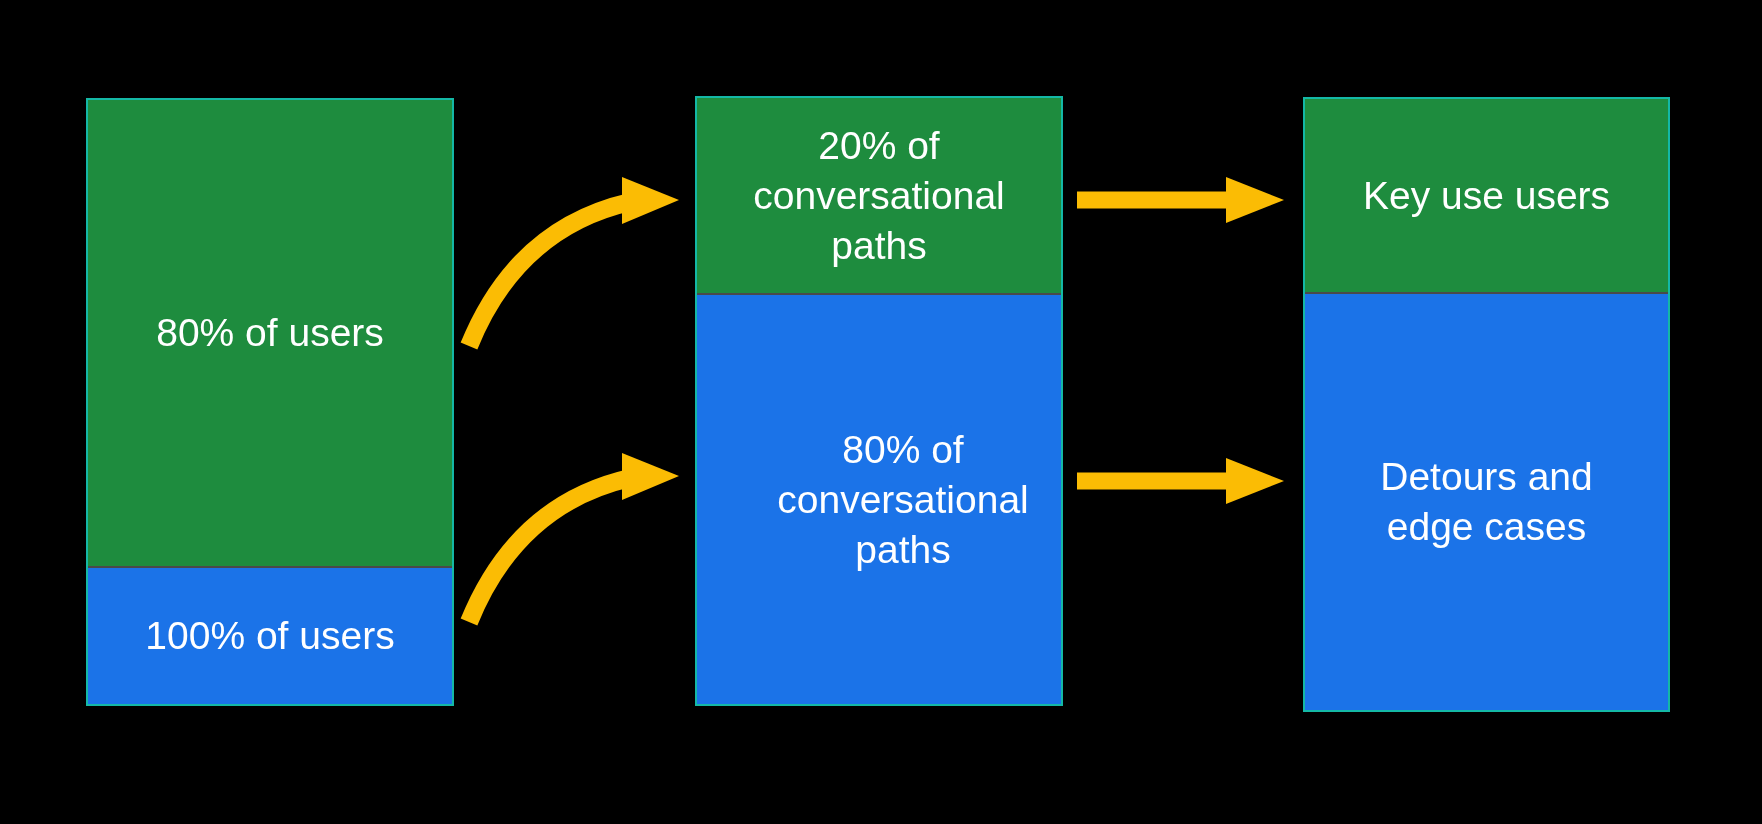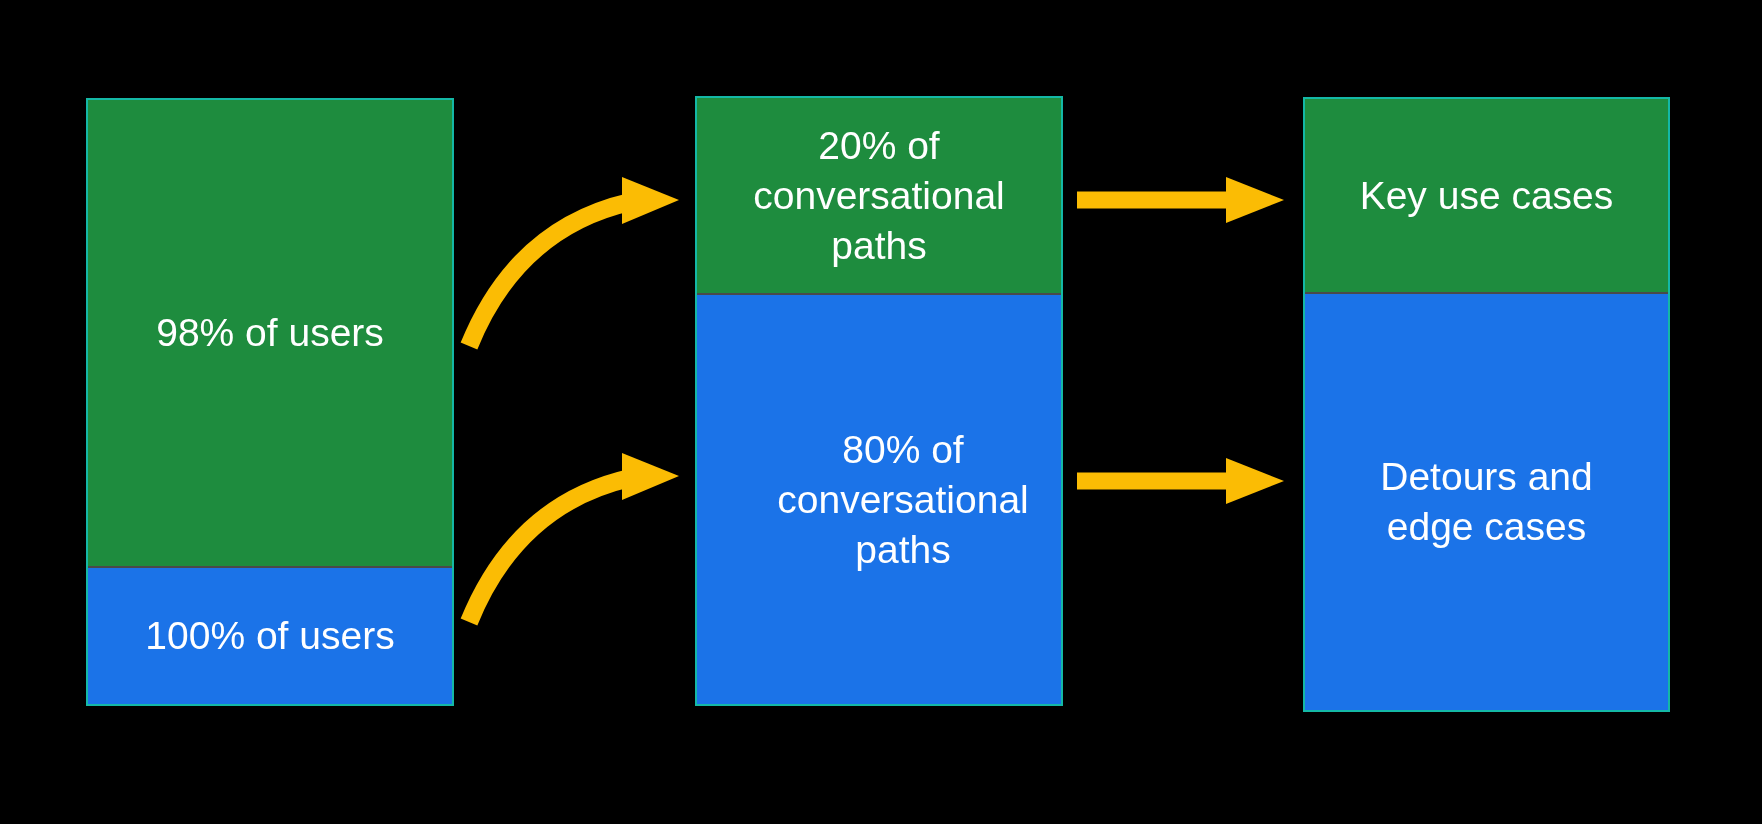--- a/index.html
+++ b/index.html
@@ -59,21 +59,21 @@
     pointer-events: none;
   }
 </style>
 </head>
 <body>
 
 <div class="canvas">
 
   <div class="bar bar-users">
     <div class="segment seg-green">
-      <div class="seg-label">98% of users</div>
+      <div class="seg-label">80% of users</div>
     </div>
     <div class="segment seg-blue lower">
       <div class="seg-label">100% of users</div>
     </div>
   </div>
 
   <div class="bar bar-paths">
     <div class="segment seg-green">
       <div class="seg-label">20% of
 conversational
@@ -81,21 +81,21 @@
     </div>
     <div class="segment seg-blue lower">
       <div class="seg-label">80% of
 conversational
 paths</div>
     </div>
   </div>
 
   <div class="bar bar-results">
     <div class="segment seg-green">
-      <div class="seg-label">Key use cases</div>
+      <div class="seg-label">Key use users</div>
     </div>
     <div class="segment seg-blue lower">
       <div class="seg-label">Detours and
 edge cases</div>
     </div>
   </div>
 
   <svg class="arrow-layer" viewBox="0 0 1762 824">
 
     <g>

